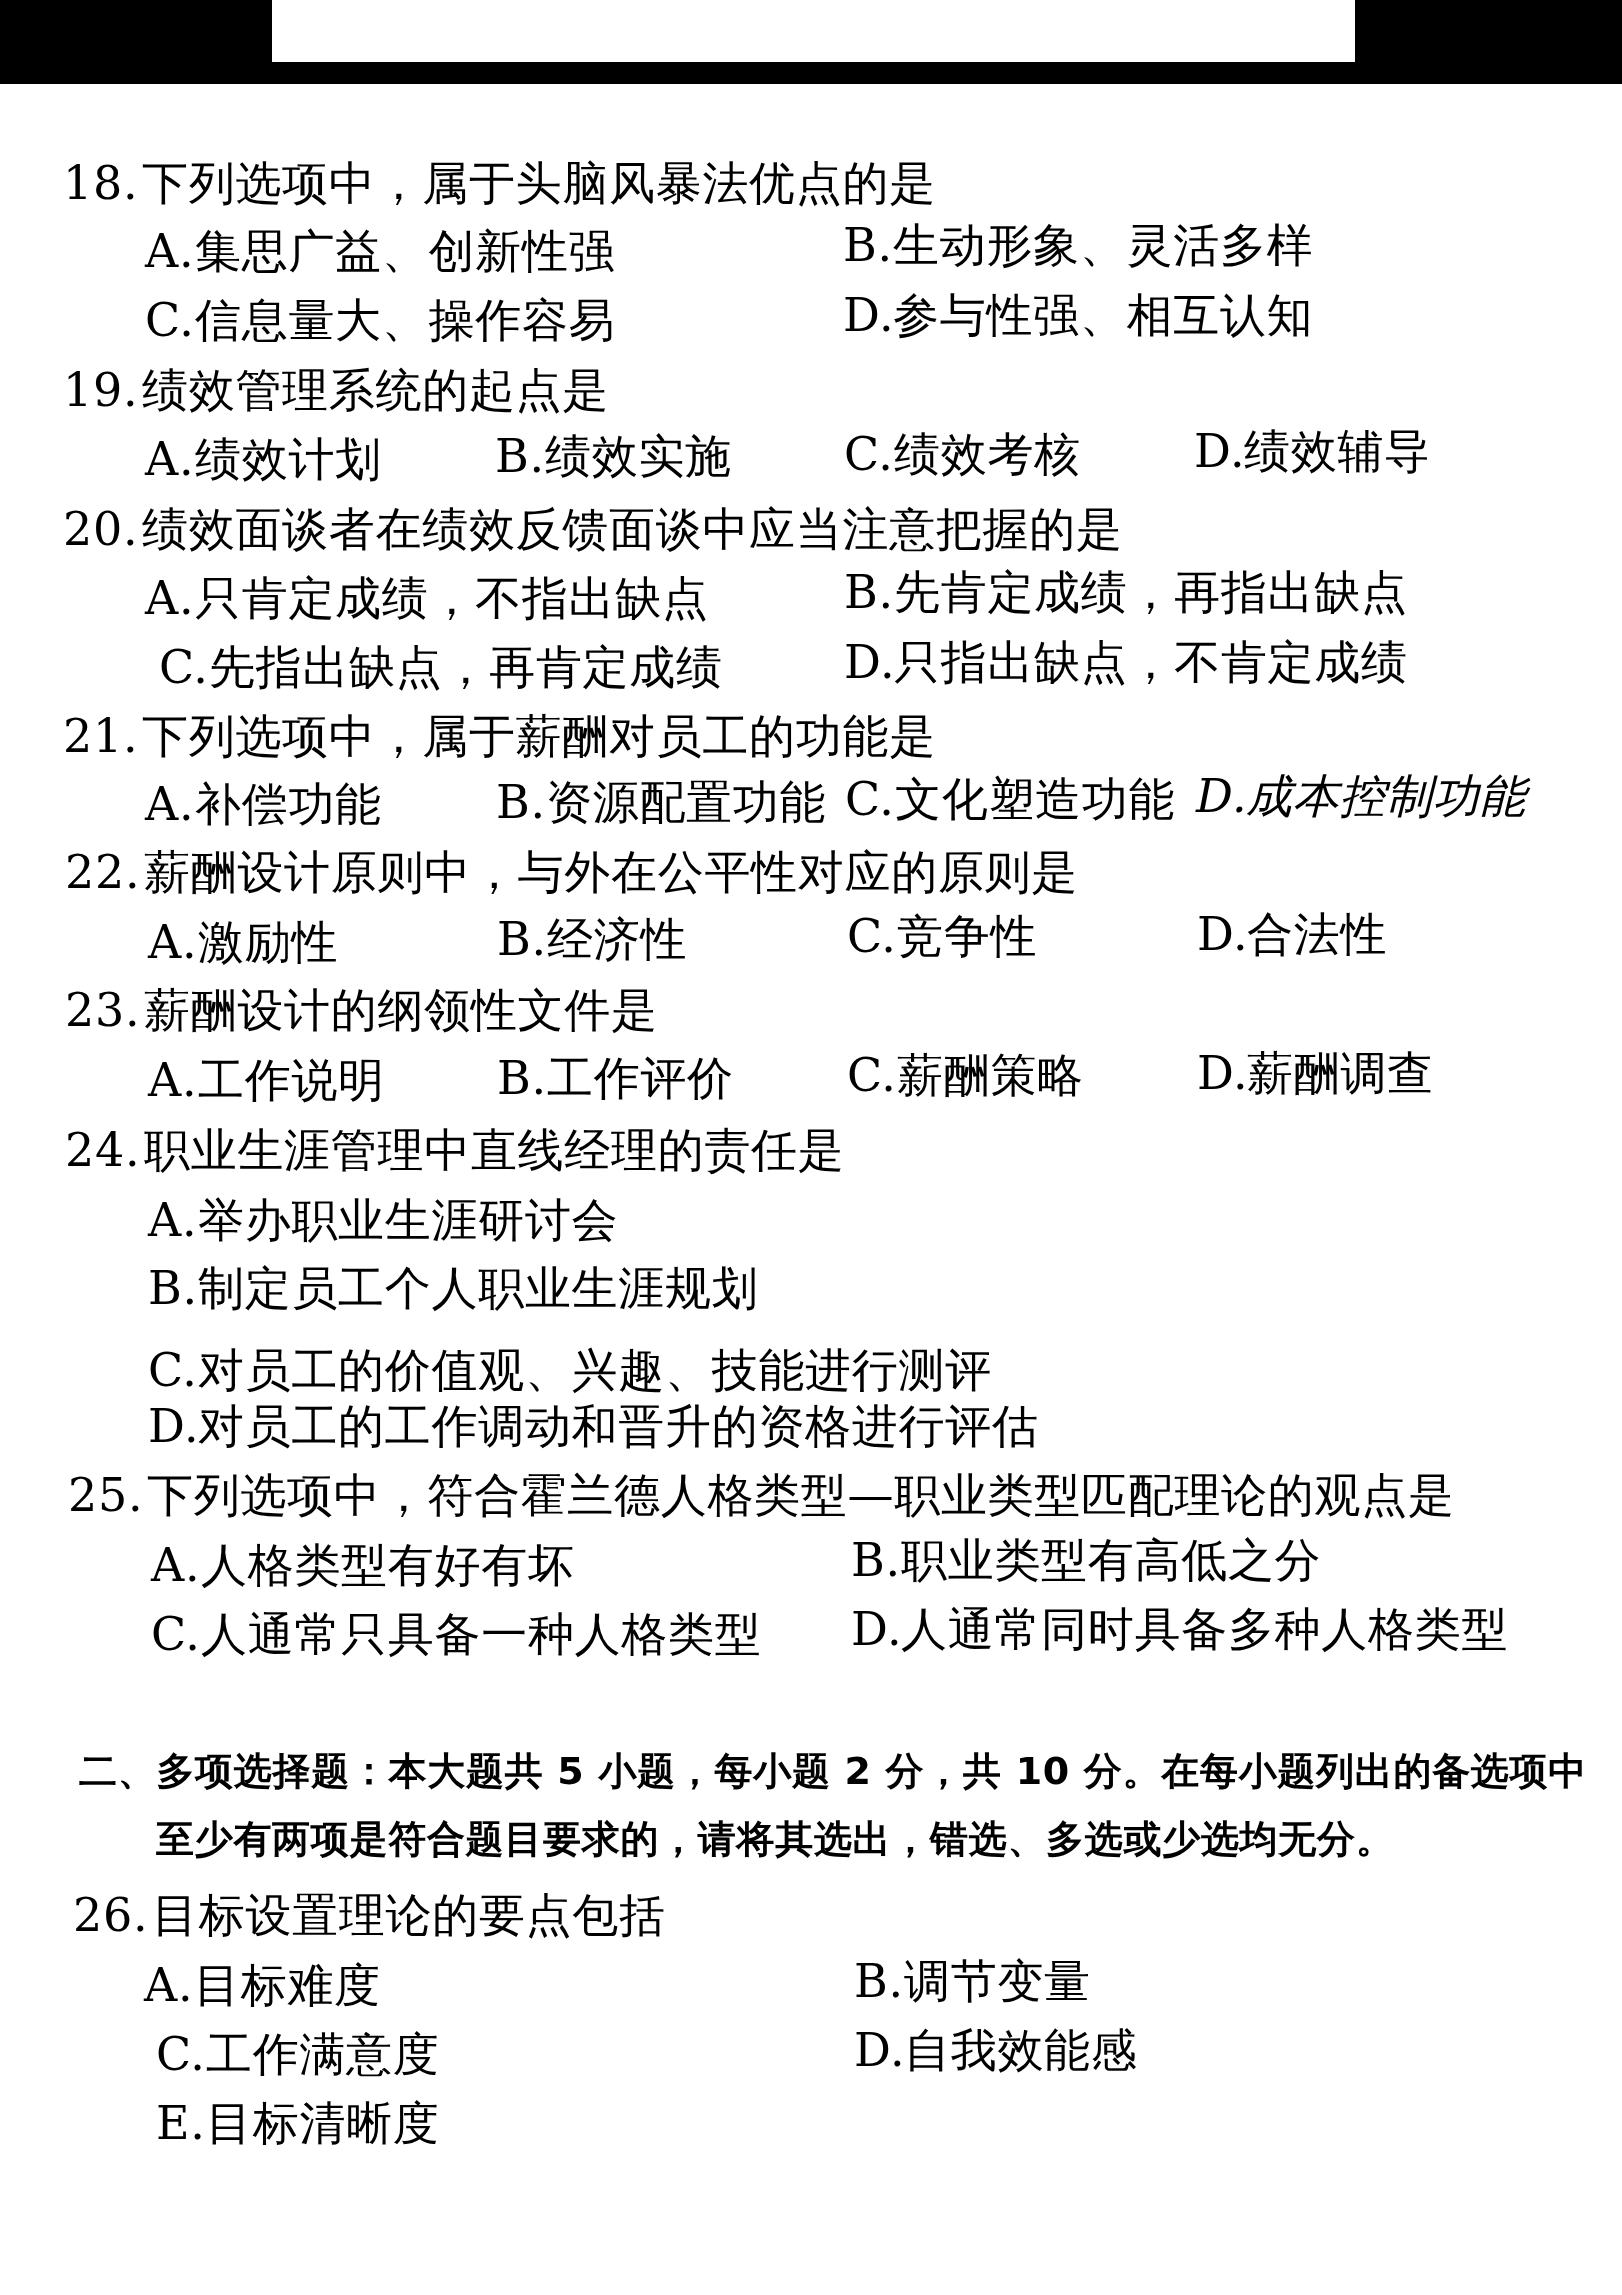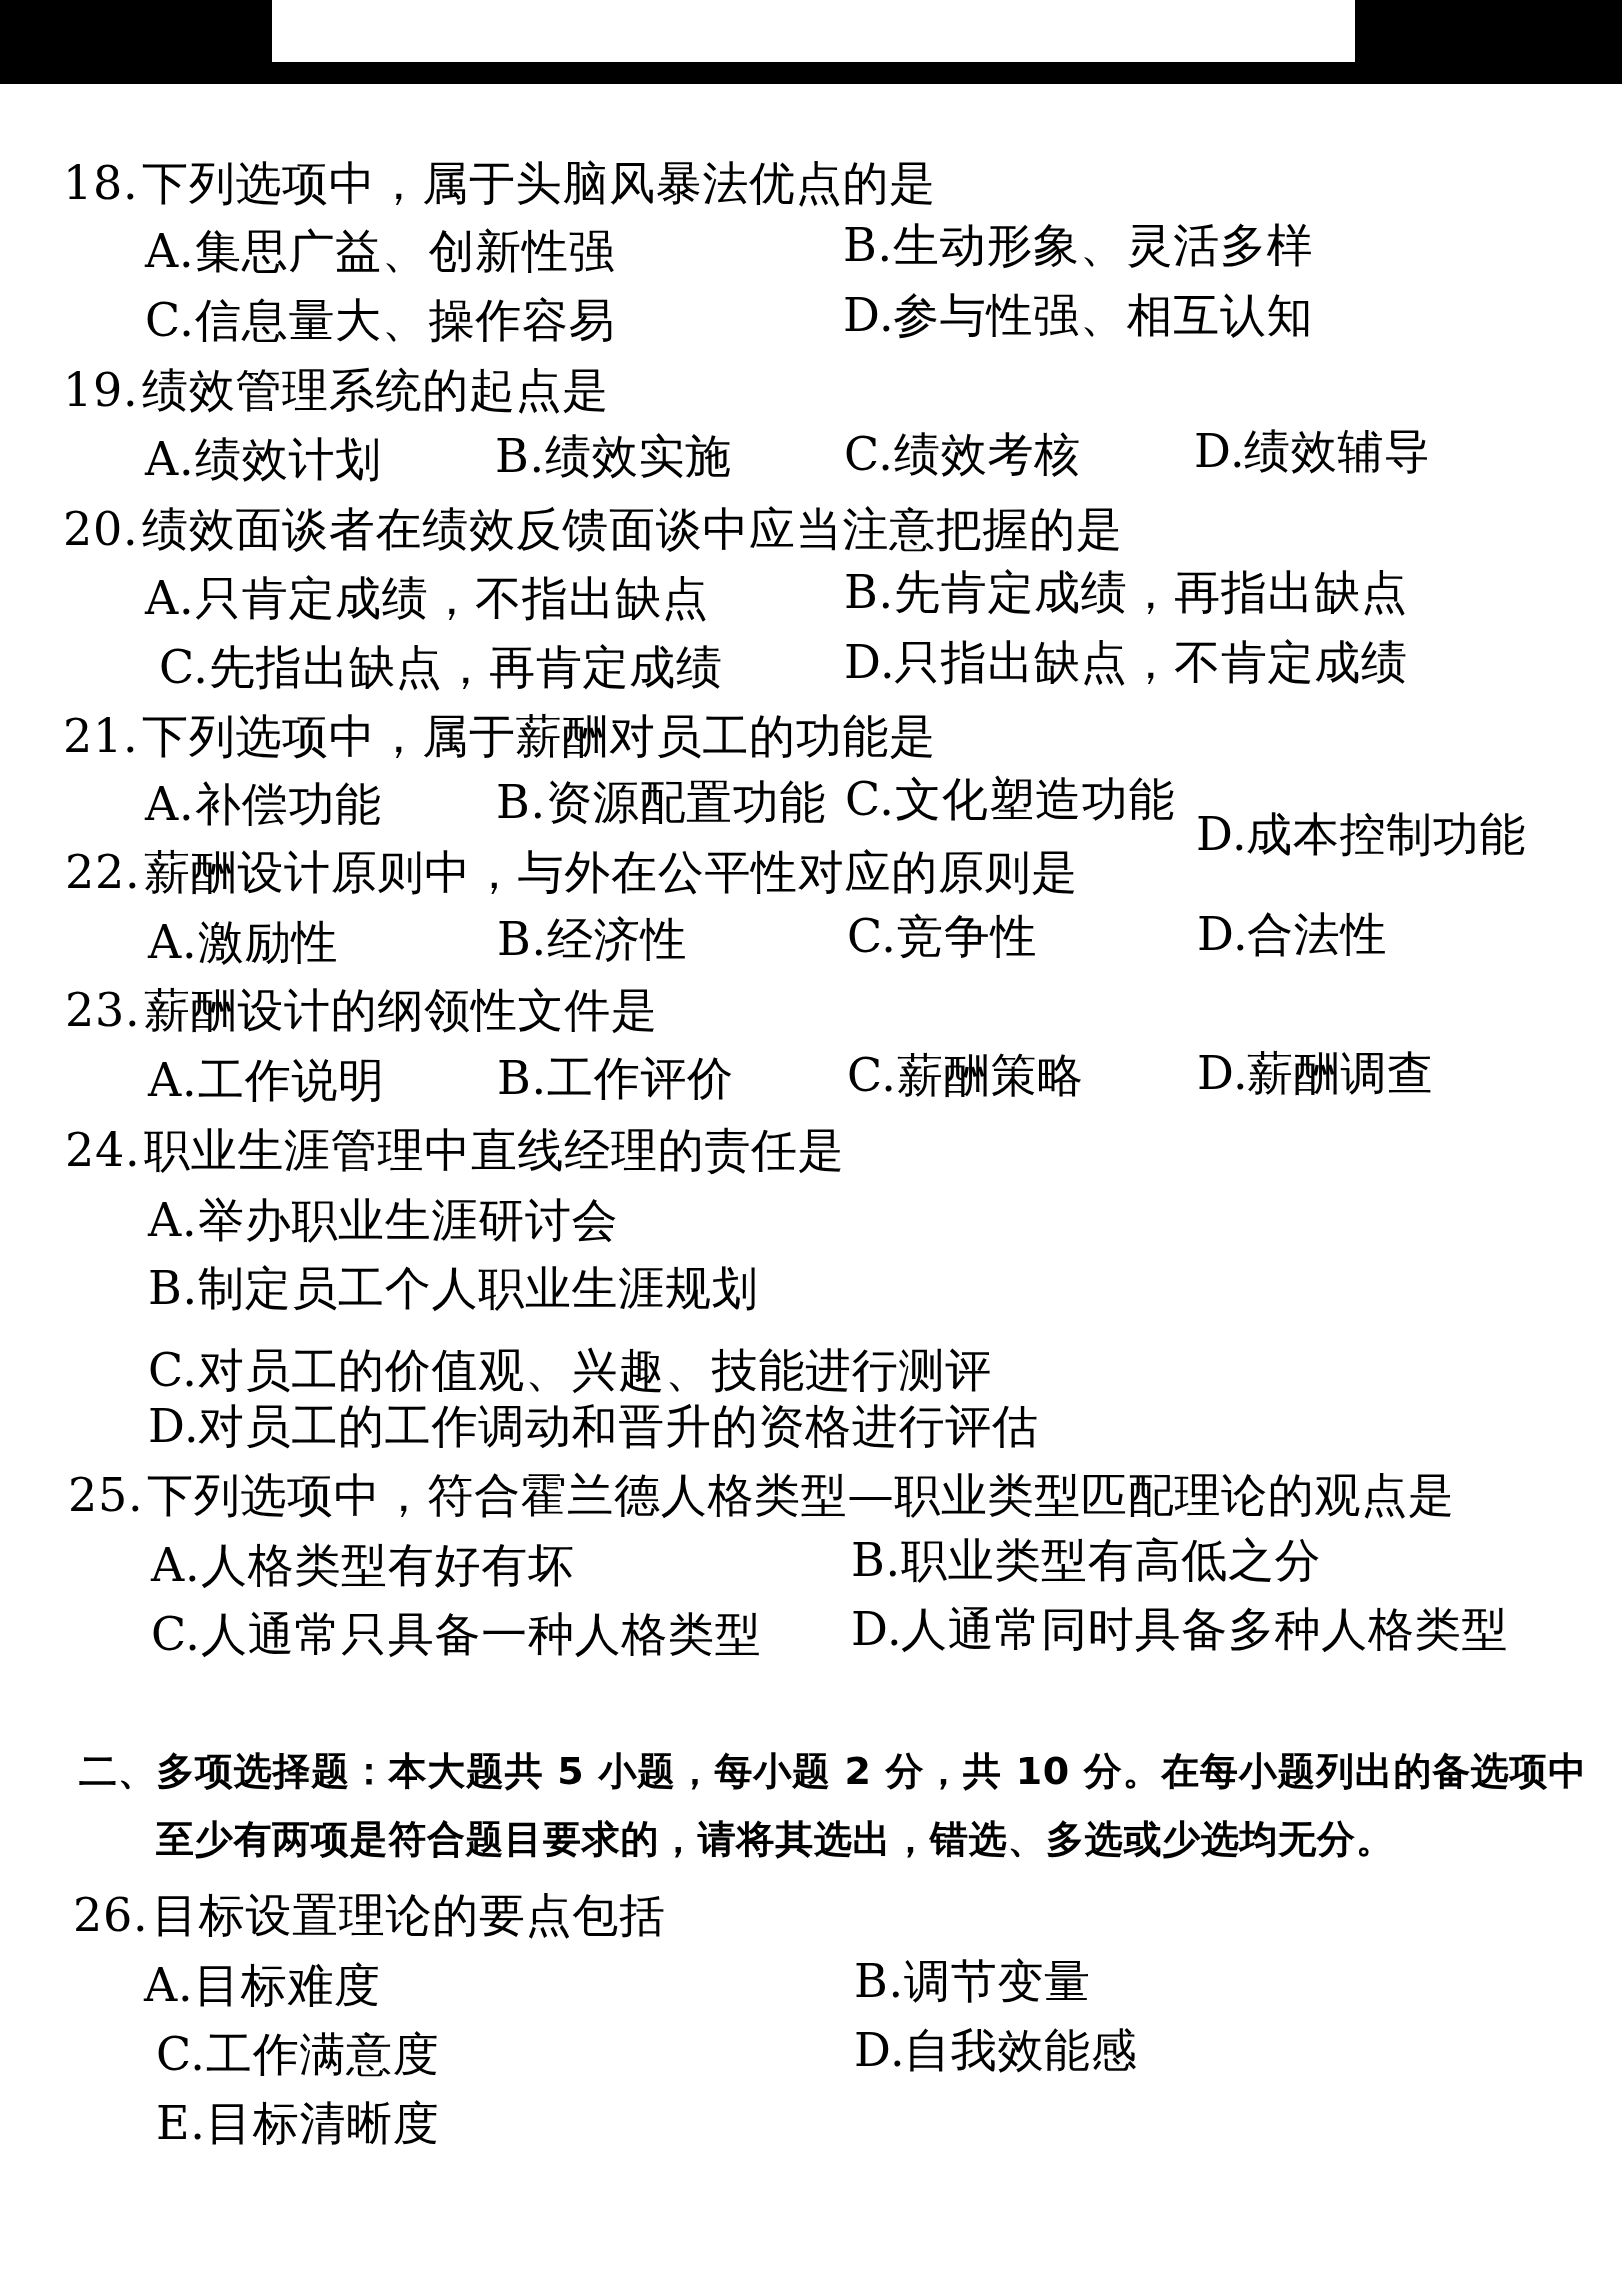--- a/index.html
+++ b/index.html
@@ -109,21 +109,21 @@
 </div>
 <div class="line" style="left:145px; top:785px;">
   <span class="opt-letter">A.</span><span>补偿功能</span>
 </div>
 <div class="line" style="left:496px; top:783px;">
   <span class="opt-letter">B.</span><span>资源配置功能</span>
 </div>
 <div class="line" style="left:845px; top:780px;">
   <span class="opt-letter">C.</span><span>文化塑造功能</span>
 </div>
-<div class="line" style="left:1196px; top:815px;">
+<div class="line" style="left:1196px; top:777px;font-style:italic;">
   <span class="opt-letter">D.</span><span>成本控制功能</span>
 </div>
 
 <div class="line" style="left:65px; top:853px;">
   <span class="qnum">22.</span><span>薪酬设计原则中，与外在公平性对应的原则是</span>
 </div>
 <div class="line" style="left:148px; top:923px;">
   <span class="opt-letter">A.</span><span>激励性</span>
 </div>
 <div class="line" style="left:497px; top:920px;">

